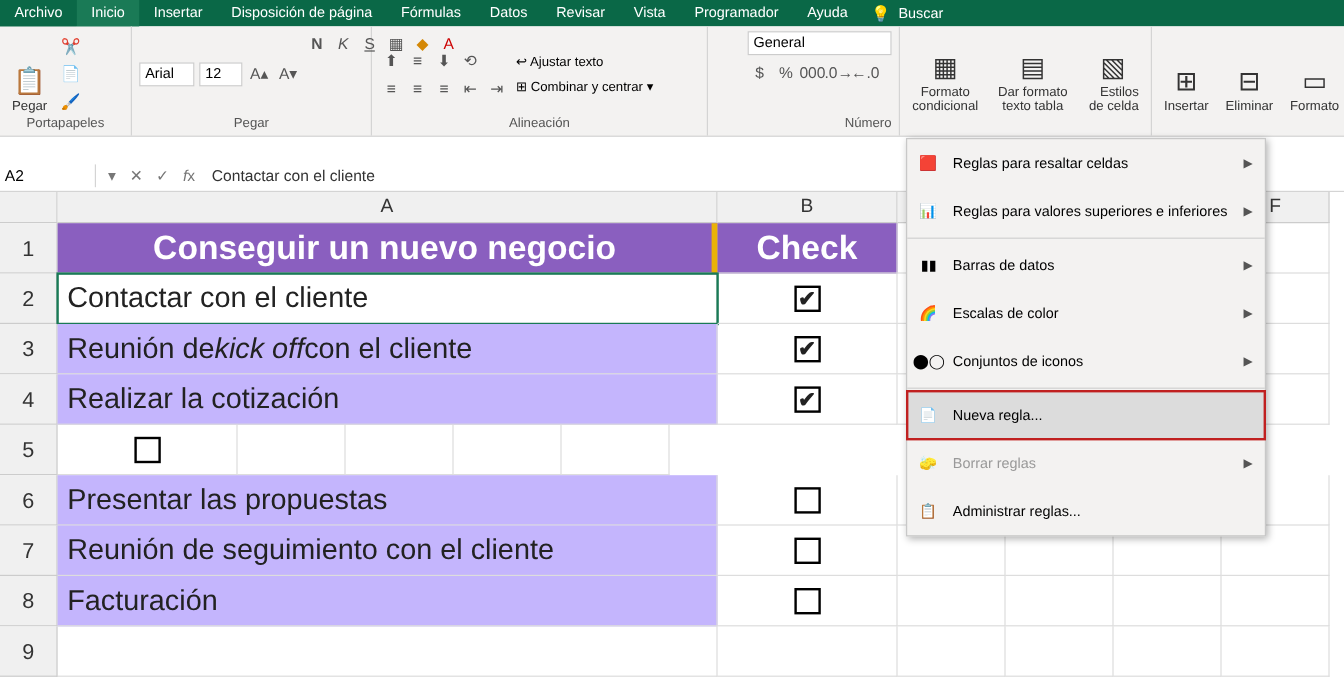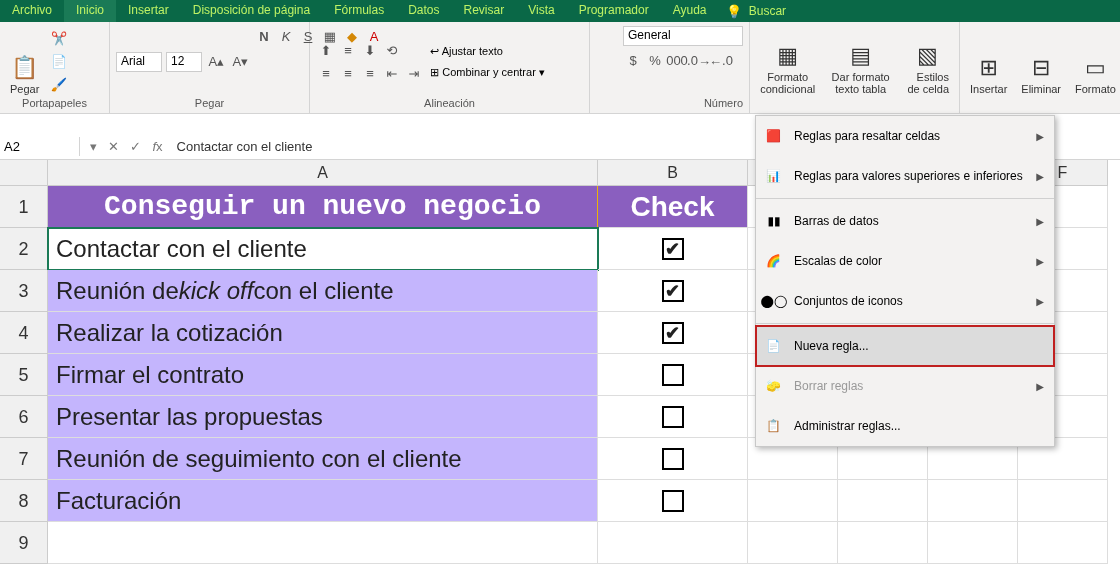--- a/index.html
+++ b/index.html
@@ -1,18 +1,18 @@
 <!DOCTYPE html>
 <html><head>
 <meta charset="utf-8">
 <style>
 * { margin: 0; padding: 0; box-sizing: border-box; font-family: "Segoe UI", Arial, sans-serif; }
 body { background: #fff; width: 1120px; height: 566px; overflow: hidden; position: relative; }
 
-.tabs { background: #0a6847; display: flex; height: 22px; font-size: 12px; color: #bef264; }
+.tabs { background: #0a6847; display: flex; height: 22px; font-size: 12px; color: #ffffff; }
 .tab { padding: 3px 12px; cursor: pointer; }
 .tab.active { background: #1a7a56; }
 .tab.file { background: #0a6847; }
 .search-area { display: flex; align-items: center; margin-left: 8px; gap: 6px; }
 
 .ribbon { background: #f3f2f1; border-bottom: 1px solid #d4d4d4; height: 92px; display: flex; }
 .ribbon-group { border-right: 1px solid #d4d4d4; padding: 4px 6px 2px; display: flex; flex-direction: column; justify-content: space-between; }
 .ribbon-group-label { text-align: center; font-size: 11px; color: #555; padding-bottom: 2px; }
 .ribbon-content { display: flex; gap: 6px; flex: 1; }
 
@@ -36,21 +36,21 @@
 .col-h { background: #f0f0f0; border-right: 1px solid #ccc; border-bottom: 1px solid #ccc; text-align: center; font-size: 16px; color: #333; line-height: 26px; }
 .col-A { width: 550px; }
 .col-B { width: 150px; }
 .col-C, .col-D, .col-E, .col-F { width: 90px; }
 
 .row { display: flex; height: 42px; }
 .row-h { width: 48px; background: #f0f0f0; border-right: 1px solid #ccc; border-bottom: 1px solid #ccc; text-align: center; font-size: 18px; color: #333; line-height: 42px; }
 .cell { border-right: 1px solid #ddd; border-bottom: 1px solid #ddd; padding: 4px 8px; font-size: 24px; color: #222; display: flex; align-items: center; overflow: hidden; }
 .cell.center { justify-content: center; }
 .header-cell { background: #8a5fbf; color: #fff; font-weight: bold; font-size: 28px; justify-content: center; }
-.header-cell.a { border-right: 1px solid #eab308; font-family: Liberation Mono, monospace; }
+.header-cell.a { border-right: 5px solid #eab308; }
 .sel-range { background: #c4b5fd; }
 .sel-active { background: #fff !important; outline: 2px solid #1a7a56; outline-offset: -1px; }
 .chk { width: 22px; height: 22px; border: 2px solid #000; display: inline-flex; align-items: center; justify-content: center; font-size: 18px; font-weight: bold; }
 
 .cf-menu { position: absolute; top: 115px; left: 755px; width: 300px; background: #f3f2f1; border: 1px solid #c8c8c8; box-shadow: 2px 2px 6px rgba(0,0,0,.3); font-size: 12px; z-index: 10; }
 .cf-item { display: flex; align-items: center; padding: 10px 8px; gap: 10px; cursor: pointer; position: relative; }
 .cf-item.hovered { background: #dcdcdc; outline: 2px solid #c02020; outline-offset: -1px; }
 .cf-item.disabled { color: #999; }
 .cf-sep { height: 1px; background: #d0d0d0; margin: 2px 0; }
 .cf-arrow { position: absolute; right: 10px; color: #555; font-size: 10px; }
@@ -247,21 +247,20 @@
         <div class="cell col-B center">
           <span class="chk">✔</span>
         </div>
         <div class="cell col-C"></div>
         <div class="cell col-D"></div>
         <div class="cell col-E"></div>
         <div class="cell col-F"></div>
       </div>
       <div class="row">
         <div class="row-h">5</div>
-        <div class="cell col-A sel-range">Firmar el contrato</div>
         <div class="cell col-B center">
           <span class="chk"></span>
         </div>
         <div class="cell col-C"></div>
         <div class="cell col-D"></div>
         <div class="cell col-E"></div>
         <div class="cell col-F"></div>
       </div>
       <div class="row">
         <div class="row-h">6</div>

